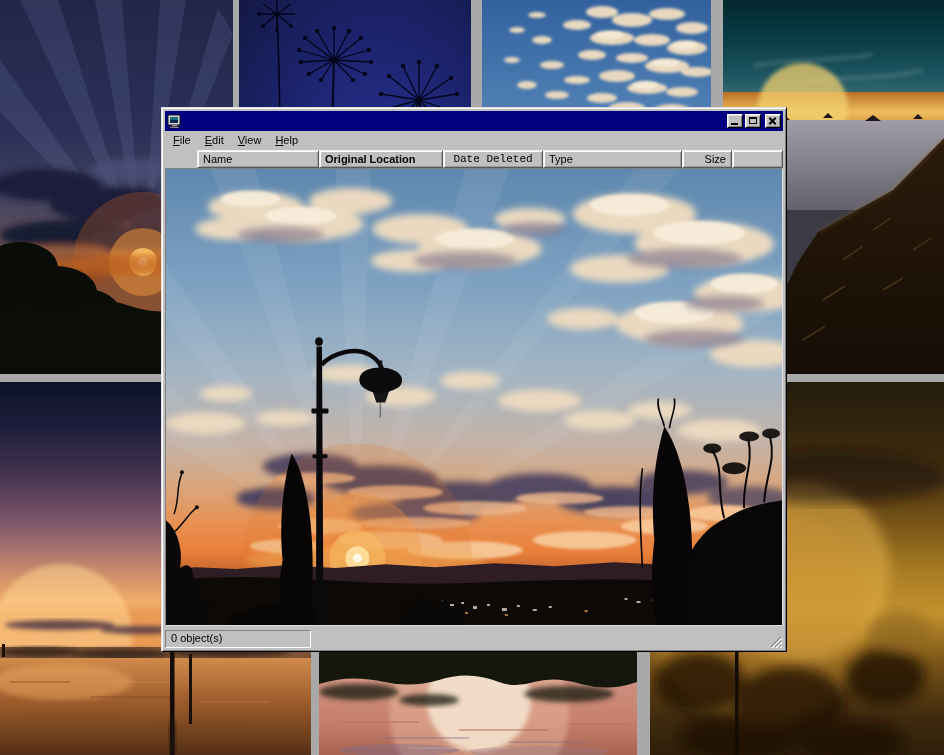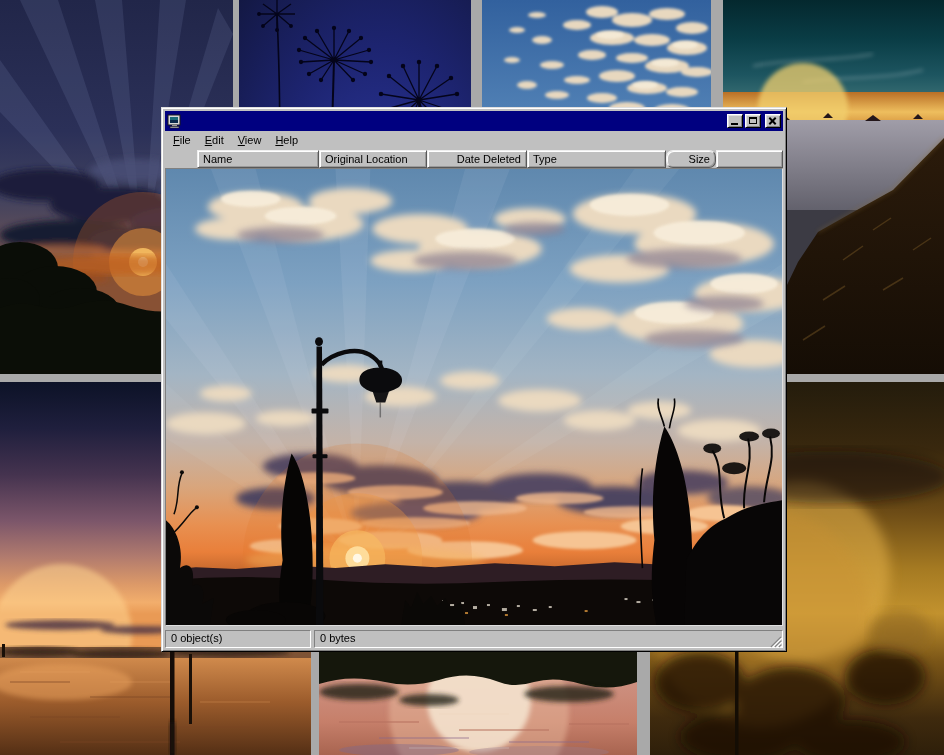--- a/index.html
+++ b/index.html
@@ -408,24 +408,24 @@
 
     <div class="menubar">
         <span class="menu-item"><u>F</u>ile</span>
         <span class="menu-item"><u>E</u>dit</span>
         <span class="menu-item"><u>V</u>iew</span>
         <span class="menu-item"><u>H</u>elp</span>
       </div>
 
     <div class="header-row">
         <div class="hcell" style="width: 122px; text-align: left;">Name</div>
-        <div class="hcell" style="width: 108px; text-align: left;">Original Location</div>
-        <div class="hcell" style="width: 100px; text-align: right;">Date Deleted</div>
+        <div class="hcell" style="width: 124px; text-align: left; font-weight: bold;">Original Location</div>
+        <div class="hcell" style="width: 100px; text-align: center; font-family: Liberation Mono, monospace;">Date Deleted</div>
         <div class="hcell" style="width: 139px; text-align: left;">Type</div>
-        <div class="hcell" style="width: 50px; text-align: right; border-radius: 7px;">Size</div>
+        <div class="hcell" style="width: 50px; text-align: right;">Size</div>
         <div class="hcell" style="flex: 1 1 0%; text-align: left;"></div>
       </div>
 
     <div class="content">
 
       <svg viewBox="0 0 618 457" preserveAspectRatio="none">
         <defs>
           <linearGradient id="sky" x1="0" y1="0" x2="0" y2="1">
             <stop offset="0" stop-color="#5f88ae"></stop>
               <stop offset=".25" stop-color="#7da1c1"></stop>
@@ -601,21 +601,20 @@
         <path d="M156,196 C168,184 190,178 204,186 C214,192 218,200 217,207" fill="none" stroke="#0a0a0c" stroke-width="4.5"></path>
         <path d="M195,207 C200,196 230,196 236,208 C238,213 236,217 233,219 C222,226 206,226 198,219 C194,216 193,211 195,207 Z" fill="#0b0b0d"></path>
         <rect x="213" y="192" width="4" height="6" fill="#0b0b0d"></rect>
         <path d="M207,222 L224,222 L220,234 L211,234 Z" fill="#0b0b0d" opacity=".95"></path>
         <path d="M215,234 L215,249" stroke="#0b0b0d" stroke-width="1.5" opacity=".4"></path>
       </svg>
     </div>
 
     <div class="statusbar">
       <div class="spanel p1">0 object(s)</div>
-      <div class="spanel p2">0 bytes</div>
       <span class="grip">
         <svg viewBox="0 0 13 13">
           <g stroke-width="1.4">
             <path d="M12,2 L2,12" stroke="#858585"></path>
               <path d="M13,3 L3,13" stroke="#fdfdfd"></path>
             <path d="M12,6 L6,12" stroke="#858585"></path>
               <path d="M13,7 L7,13" stroke="#fdfdfd"></path>
             <path d="M12,10 L10,12" stroke="#858585"></path>
               <path d="M13,11 L11,13" stroke="#fdfdfd"></path>
           </g>

